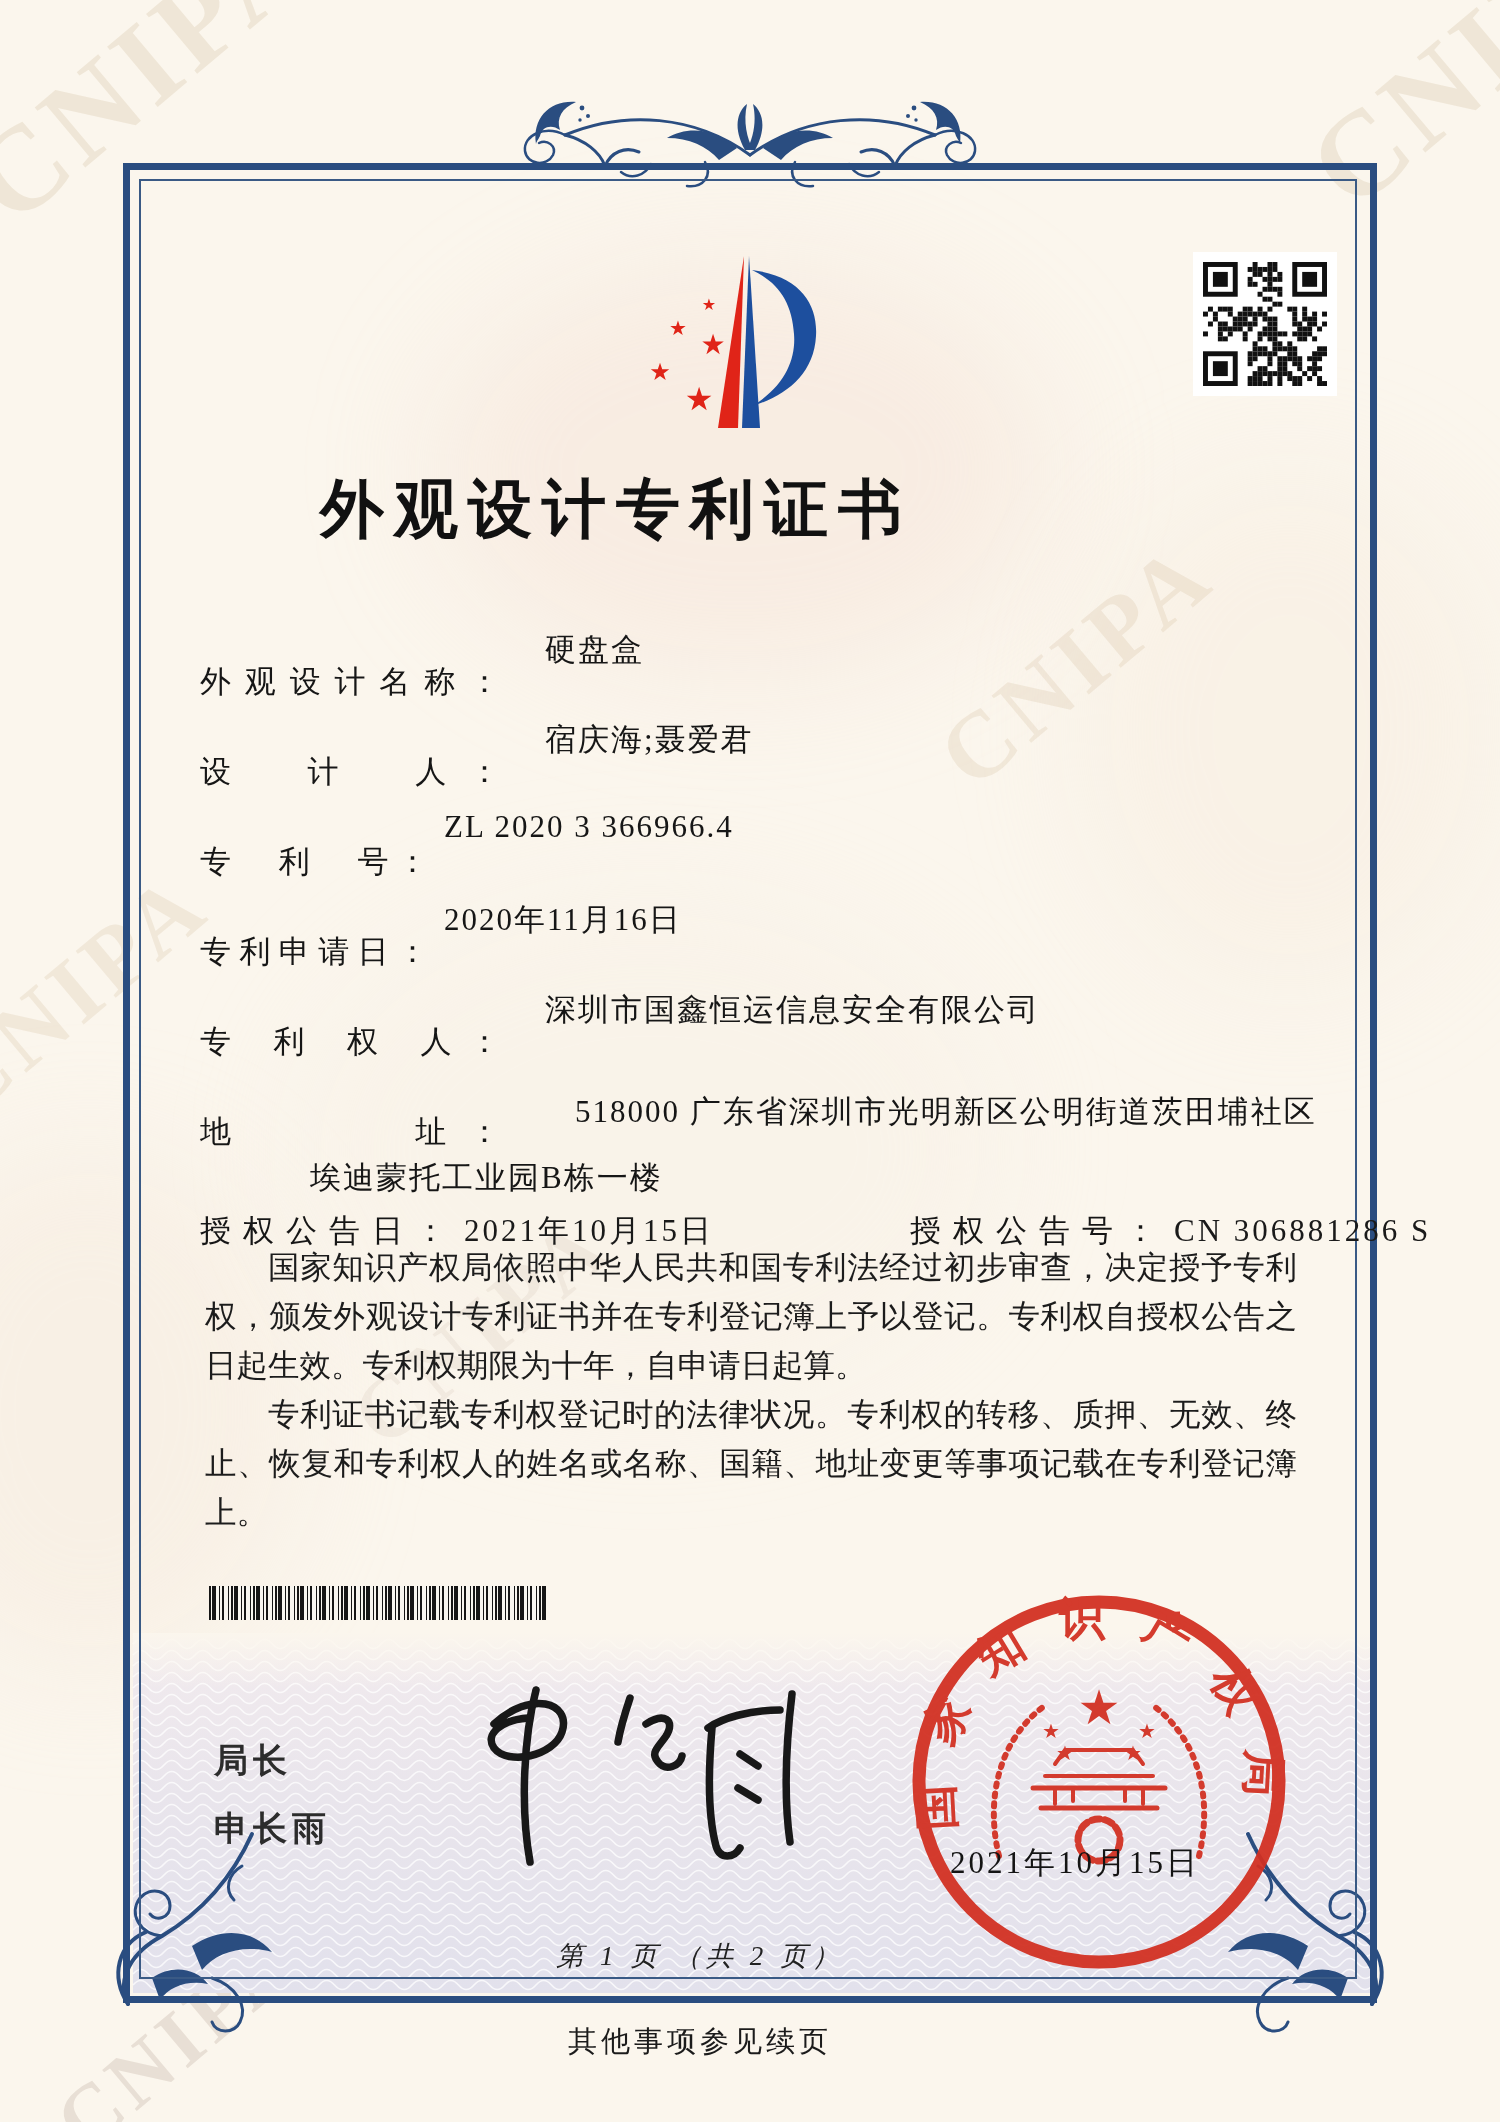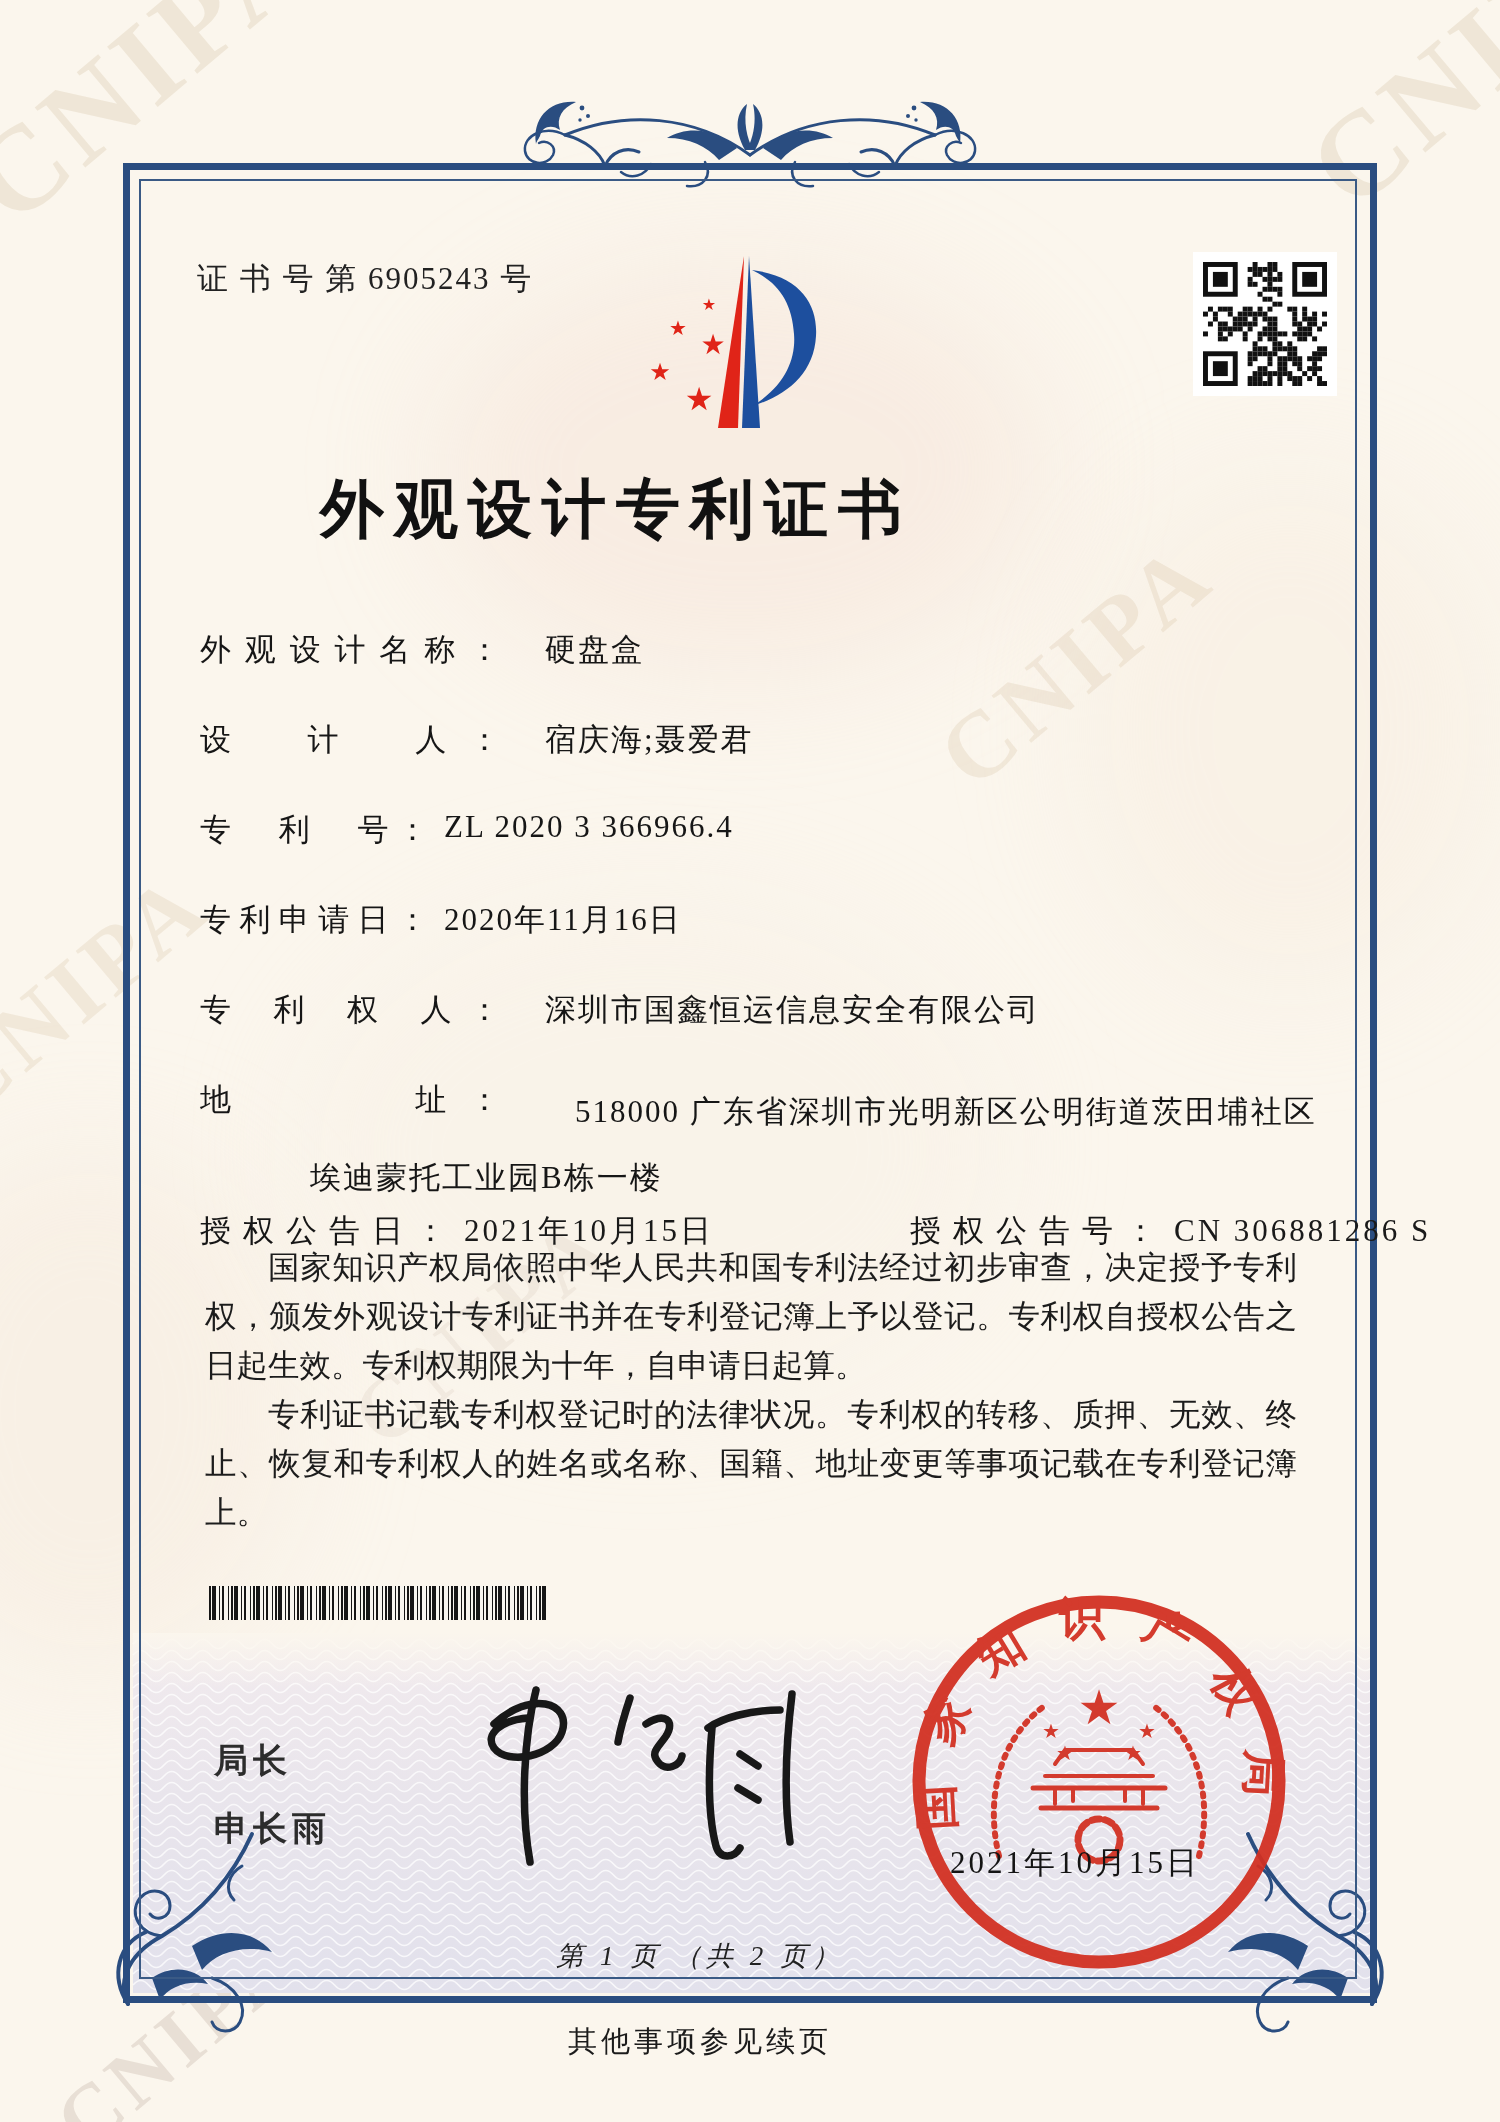--- a/index.html
+++ b/index.html
@@ -46,21 +46,21 @@
          font-size:64px;font-weight:700;letter-spacing:10px;color:#111;}
 
   
   #qrbox{left:1193px;top:252px;width:144px;height:144px;background:#fff;z-index:4;}
   #qrbox svg{position:absolute;left:10px;top:10px;}
 
   
   #fields{left:200px;top:629px;width:1160px;}
   .frow{height:90px;font-size:31px;white-space:nowrap;}
   .f-label{display:inline-block;width:300px;text-align:justify;text-align-last:justify;
-           -moz-text-align-last:justify;color:#161616;vertical-align:top;}
+           -moz-text-align-last:justify;color:#161616;vertical-align:top;margin-top:32px;}
   .f-value{margin-left:45px;letter-spacing:2px;color:#161616;}
   .narrow .f-label{width:228px;}
   .narrow .f-value{margin-left:16px;}
   .frow.address{height:auto;white-space:normal;}
   .address .f-value{display:block;margin-left:110px;width:1010px;text-indent:265px;
                     line-height:66px;letter-spacing:2px;}
 
   #grantrow{left:200px;top:1210px;font-size:31px;white-space:nowrap;}
   .g-label{letter-spacing:12px;color:#161616;}
   .g-value{margin-left:6px;letter-spacing:3px;}
@@ -192,21 +192,20 @@
     </g>
     <use href="#wavecrest" transform="translate(528,92)"></use>
     <use href="#wavecrest" transform="translate(968,92) scale(-1,1)"></use>
     <use href="#corner-floral" transform="translate(92,1826)"></use>
     <use href="#corner-floral" transform="translate(1408,1826) scale(-1,1)"></use>
   </svg>
 
   <div class="frame"></div>
   <div class="frame-inner"></div>
 
-  <div class="abs" id="certno">证 书 号 第 6905243 号</div>
 
   <svg class="abs" id="logo" style="left:640px;top:240px;" width="215" height="205" viewBox="0 0 215 205">
     <g fill="#e02418" font-family="'DejaVu Sans',sans-serif" text-anchor="middle">
       <text x="69" y="70" font-size="16">★</text>
       <text x="38" y="95" font-size="20">★</text>
       <text x="73" y="114" font-size="28">★</text>
       <text x="20" y="140" font-size="24">★</text>
       <text x="59" y="170" font-size="32">★</text>
     </g>
     <path d="M104,16 L78,188 L98,188 Z" fill="#e02418"></path>

